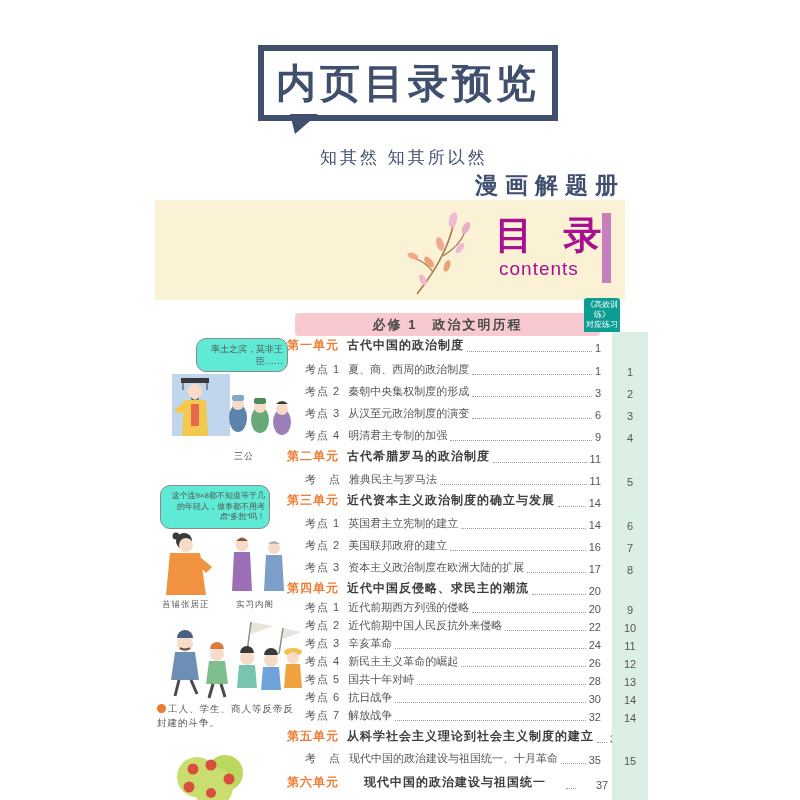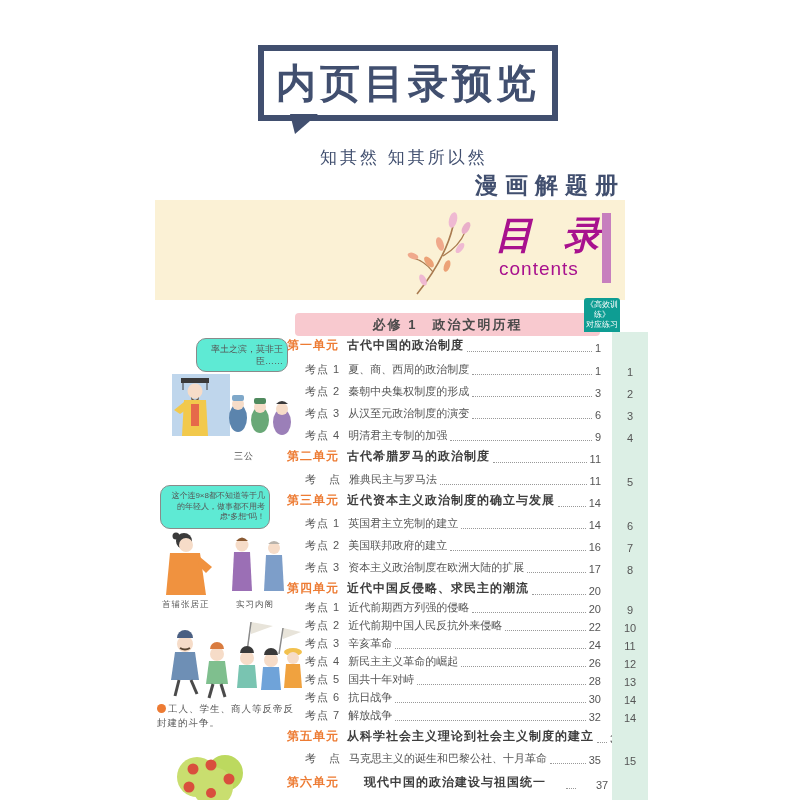--- a/index.html
+++ b/index.html
@@ -18,21 +18,21 @@
   .bubble-text{font-size:40px;font-weight:bold;color:var(--navy);letter-spacing:4px;white-space:nowrap;}
   .bubble-tail{position:absolute;left:26px;bottom:-19px;width:28px;height:20px;}
   .tagline{position:absolute;left:320px;top:146px;font-size:17px;color:var(--navy);letter-spacing:3px;}
   .book-label{position:absolute;left:455px;top:170px;width:170px;text-align:right;
               font-size:23px;font-weight:bold;color:var(--navy);letter-spacing:7px;}
 
   
   .page{position:absolute;left:155px;top:200px;width:470px;height:600px;background:#fff;overflow:hidden;}
   .cream-band{position:absolute;left:0;top:0;width:470px;height:100px;background:var(--cream);}
   .toc-title{position:absolute;left:340px;top:10px;font-size:38px;font-weight:bold;
-             color:var(--magenta);letter-spacing:10px;white-space:nowrap;font-style:italic;}
+             color:var(--magenta);letter-spacing:10px;white-space:nowrap;}
   .toc-subtitle{position:absolute;left:344px;top:58px;font-size:19px;color:var(--magenta);letter-spacing:1px;}
   .toc-bar{position:absolute;left:447px;top:13px;width:9px;height:70px;background:var(--bar-mauve);}
   .branch{position:absolute;left:248px;top:4px;}
 
   .section-bar{position:absolute;left:140px;top:113px;width:305px;height:23px;background:var(--pink);
                border-radius:4px;display:flex;align-items:center;justify-content:center;
                font-size:13px;font-weight:bold;color:var(--ink);letter-spacing:2px;}
 
   
   .row{position:absolute;left:132px;right:24px;height:15px;display:flex;align-items:flex-end;
@@ -217,21 +217,21 @@
           <span class="page-num">32</span>
         </div>
         <div class="row unit" style="top: 530px;">
           <span class="label">第五单元</span>
           <span class="title">从科学社会主义理论到社会主义制度的建立</span>
           <span class="leader"></span>
           <span class="page-num">35</span>
         </div>
         <div class="row item" style="top: 551px;">
           <span class="label">考　点</span>
-          <span class="title">马克思主义的诞生和巴黎公社、十月革命</span>
+          <span class="title">现代中国的政治建设与祖国统一、十月革命</span>
           <span class="leader"></span>
           <span class="page-num">35</span>
         </div>
         <div class="row unit" style="top: 576px; gap: 17px;">
           <span class="label">第六单元</span>
           <span class="title">现代中国的政治建设与祖国统一</span>
           <span class="leader"></span>
           <span class="page-num">37</span>
         </div>
       </div>

